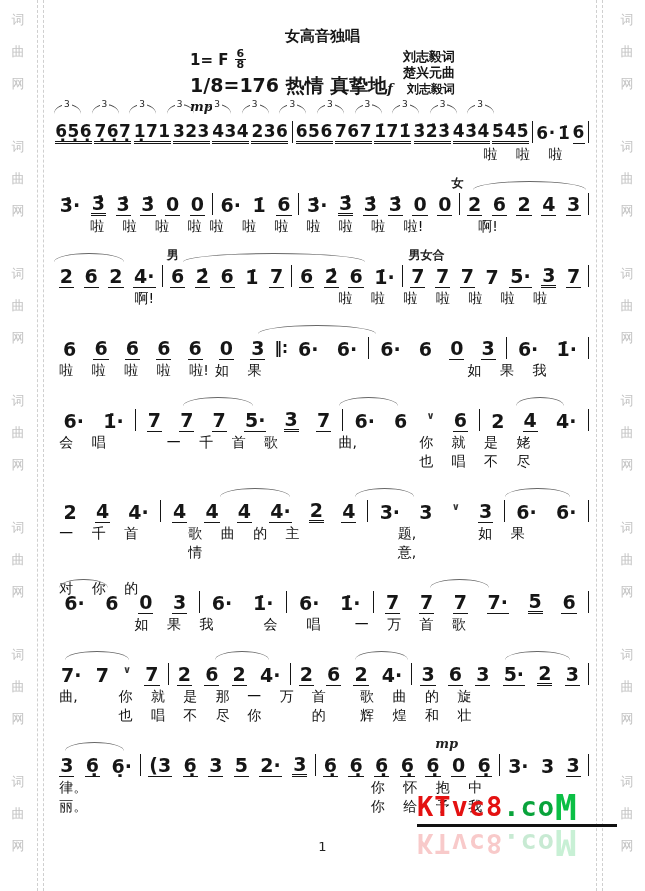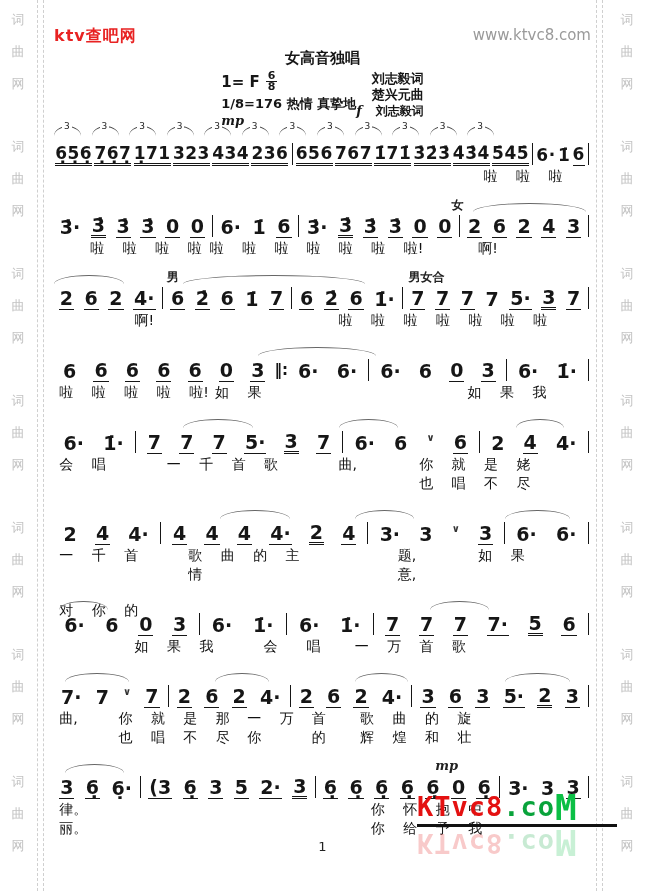--- a/index.html
+++ b/index.html
@@ -16,21 +16,21 @@
   .content{position:absolute;left:54px;right:54px;top:26px;}
   .brandrow{display:flex;justify-content:space-between;align-items:flex-start;height:22px;}
   .brand-left{color:#e82222;font-size:16px;font-weight:bold;letter-spacing:1px;}
   .brand-right{color:#9a9a9a;font-size:15px;}
   .title{text-align:center;font-size:26px;font-weight:bold;letter-spacing:2px;line-height:30px;}
   .subtitle{text-align:center;font-size:15px;font-weight:bold;margin-top:1px;}
   .meta{display:flex;justify-content:center;margin-top:3px;height:54px;}
   .key-line{font-size:15px;font-weight:bold;display:flex;align-items:center;gap:6px;}
   .frac{display:inline-flex;flex-direction:column;font-size:11px;font-weight:bold;line-height:10px;text-align:center;}
   .frac .top{border-bottom:1px solid #161616;padding:0 2px;}
-  .tempo-line{font-size:13px;font-weight:bold;margin-top:3px;}
+  .tempo-line{font-size:19px;font-weight:bold;margin-top:3px;}
   .dyn{font-family:"DejaVu Serif",serif;font-style:italic;font-weight:bold;font-size:13px;}
   .meta-right{text-align:right;font-size:13px;font-weight:bold;line-height:16px;}
   .perform-row{display:flex;justify-content:flex-end;gap:14px;align-items:center;font-size:12px;}
   
   .system{margin-bottom:12px;}
   .ann-row{position:relative;height:15px;}
   .ann-item{position:absolute;font-size:12px;font-weight:bold;color:#222;white-space:nowrap;}
   .ann-item.dyn-i{font-family:"DejaVu Serif",serif;font-style:italic;font-size:13px;}
   .slur{position:absolute;top:6px;height:8px;border-top:1px solid #666;
         border-radius:100% 100% 0 0 / 200% 200% 0 0;}
@@ -137,24 +137,20 @@
       <div class="side-group">
         <span class="side-char">词</span>
         <span class="side-char">曲</span>
         <span class="side-char">网</span>
       </div>
     </div>
   <div class="dash-line left"></div>
   <div class="dash-line right"></div>
 
   <div class="content">
-    <div class="brandrow">
-      <span class="brand-left">ktv查吧网</span>
-      <span class="brand-right">www.ktvc8.com</span>
-    </div>
 
     <div class="subtitle">女高音独唱</div>
 
     <div class="meta">
       <div class="meta-left">
         <div class="key-line">
           <span>1= F</span>
           <span class="frac">
             <span class="top">6</span>
             <span>8</span>

